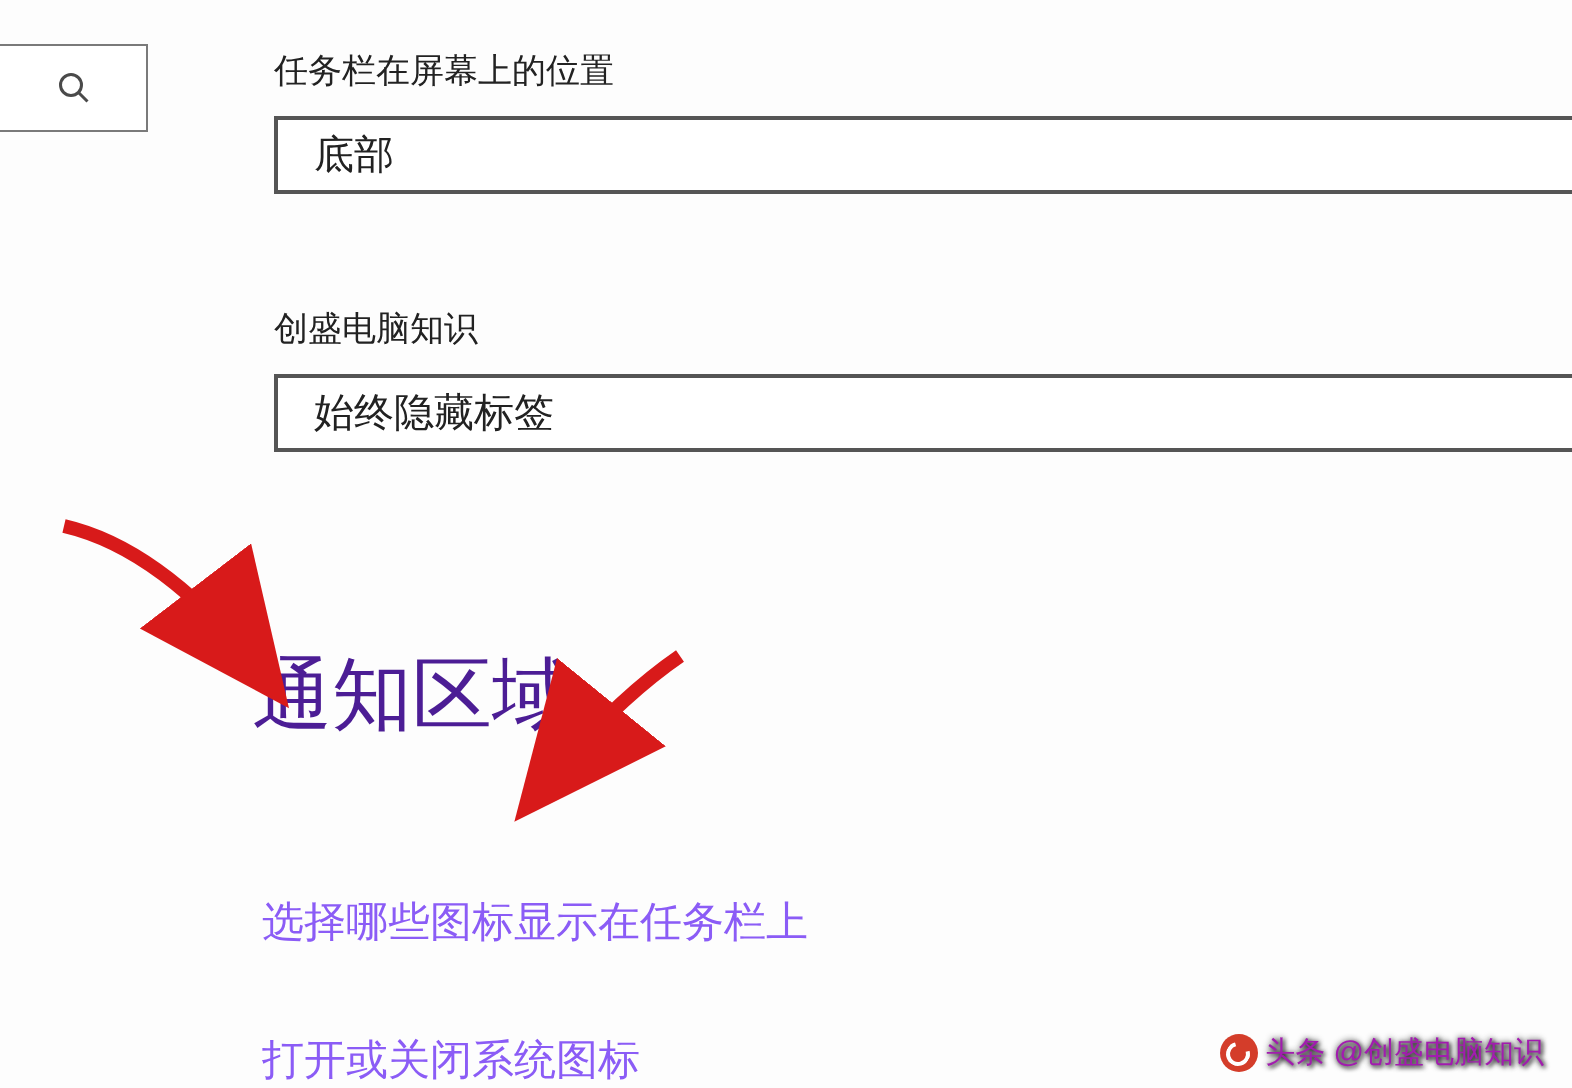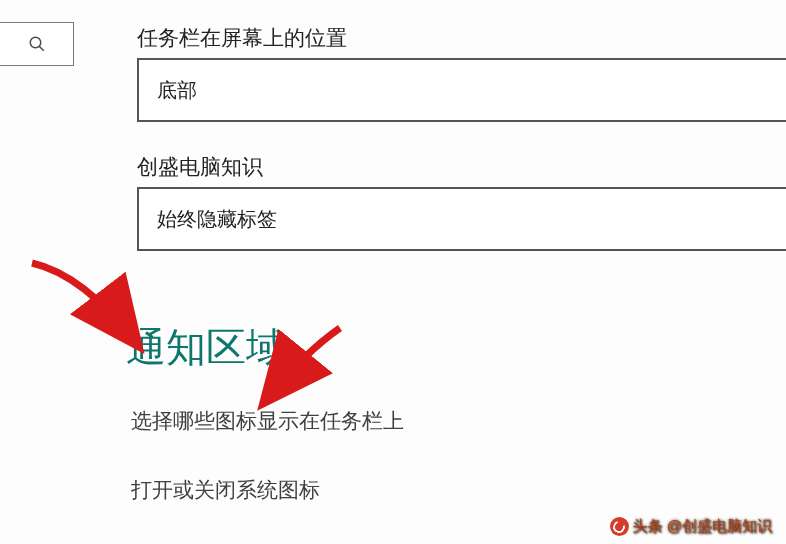--- a/index.html
+++ b/index.html
@@ -26,65 +26,66 @@
     }
     .search-icon {
       width: 18px;
       height: 18px;
       stroke: #4a4a4a;
       stroke-width: 2;
       fill: none;
     }
     .label-text {
       position: absolute;
-      font-size: 21px;
+      font-size: 17px;
       color: #222;
     }
     .label-pos { left: 137px; top: 24px; }
     .label-combine { left: 137px; top: 153px; }
     .dropdown {
       position: absolute;
       left: 137px;
       right: 0;
-      height: 64px;
+      height: 39px;
       border: 2px solid #555;
       border-right: none;
       background: #fff;
       display: flex;
       align-items: center;
       padding-left: 18px;
       font-size: 20px;
       color: #222;
     }
     .dd-pos { top: 58px; }
     .dd-combine { top: 187px; font-family: Liberation Mono, monospace; }
     .section-heading {
       position: absolute;
       left: 126px;
       top: 320px;
       font-size: 40px;
       font-weight: 400;
-      color: #0f766e;
+      color: #4c1d95;
     }
     .link {
       position: absolute;
       left: 131px;
       font-size: 21px;
-      color: #404040;
+      color: #8b5cf6;
       cursor: pointer;
+      margin-top: 40px;
     }
     .link-1 { top: 407px; }
     .link-2 { top: 476px; }
     .arrow-svg { position: absolute; pointer-events: none; }
     .watermark {
       position: absolute;
       right: 14px;
       bottom: 8px;
       font-size: 15px;
-      color: #c2410c;
+      color: #a21caf;
       text-shadow: 0 0 3px rgba(0,0,0,0.9), 1px 1px 2px rgba(0,0,0,0.8);
       display: flex;
       align-items: center;
       gap: 4px;
     }
     .wm-logo {
       width: 19px;
       height: 19px;
       border-radius: 50%;
       background: #d43d2a;

